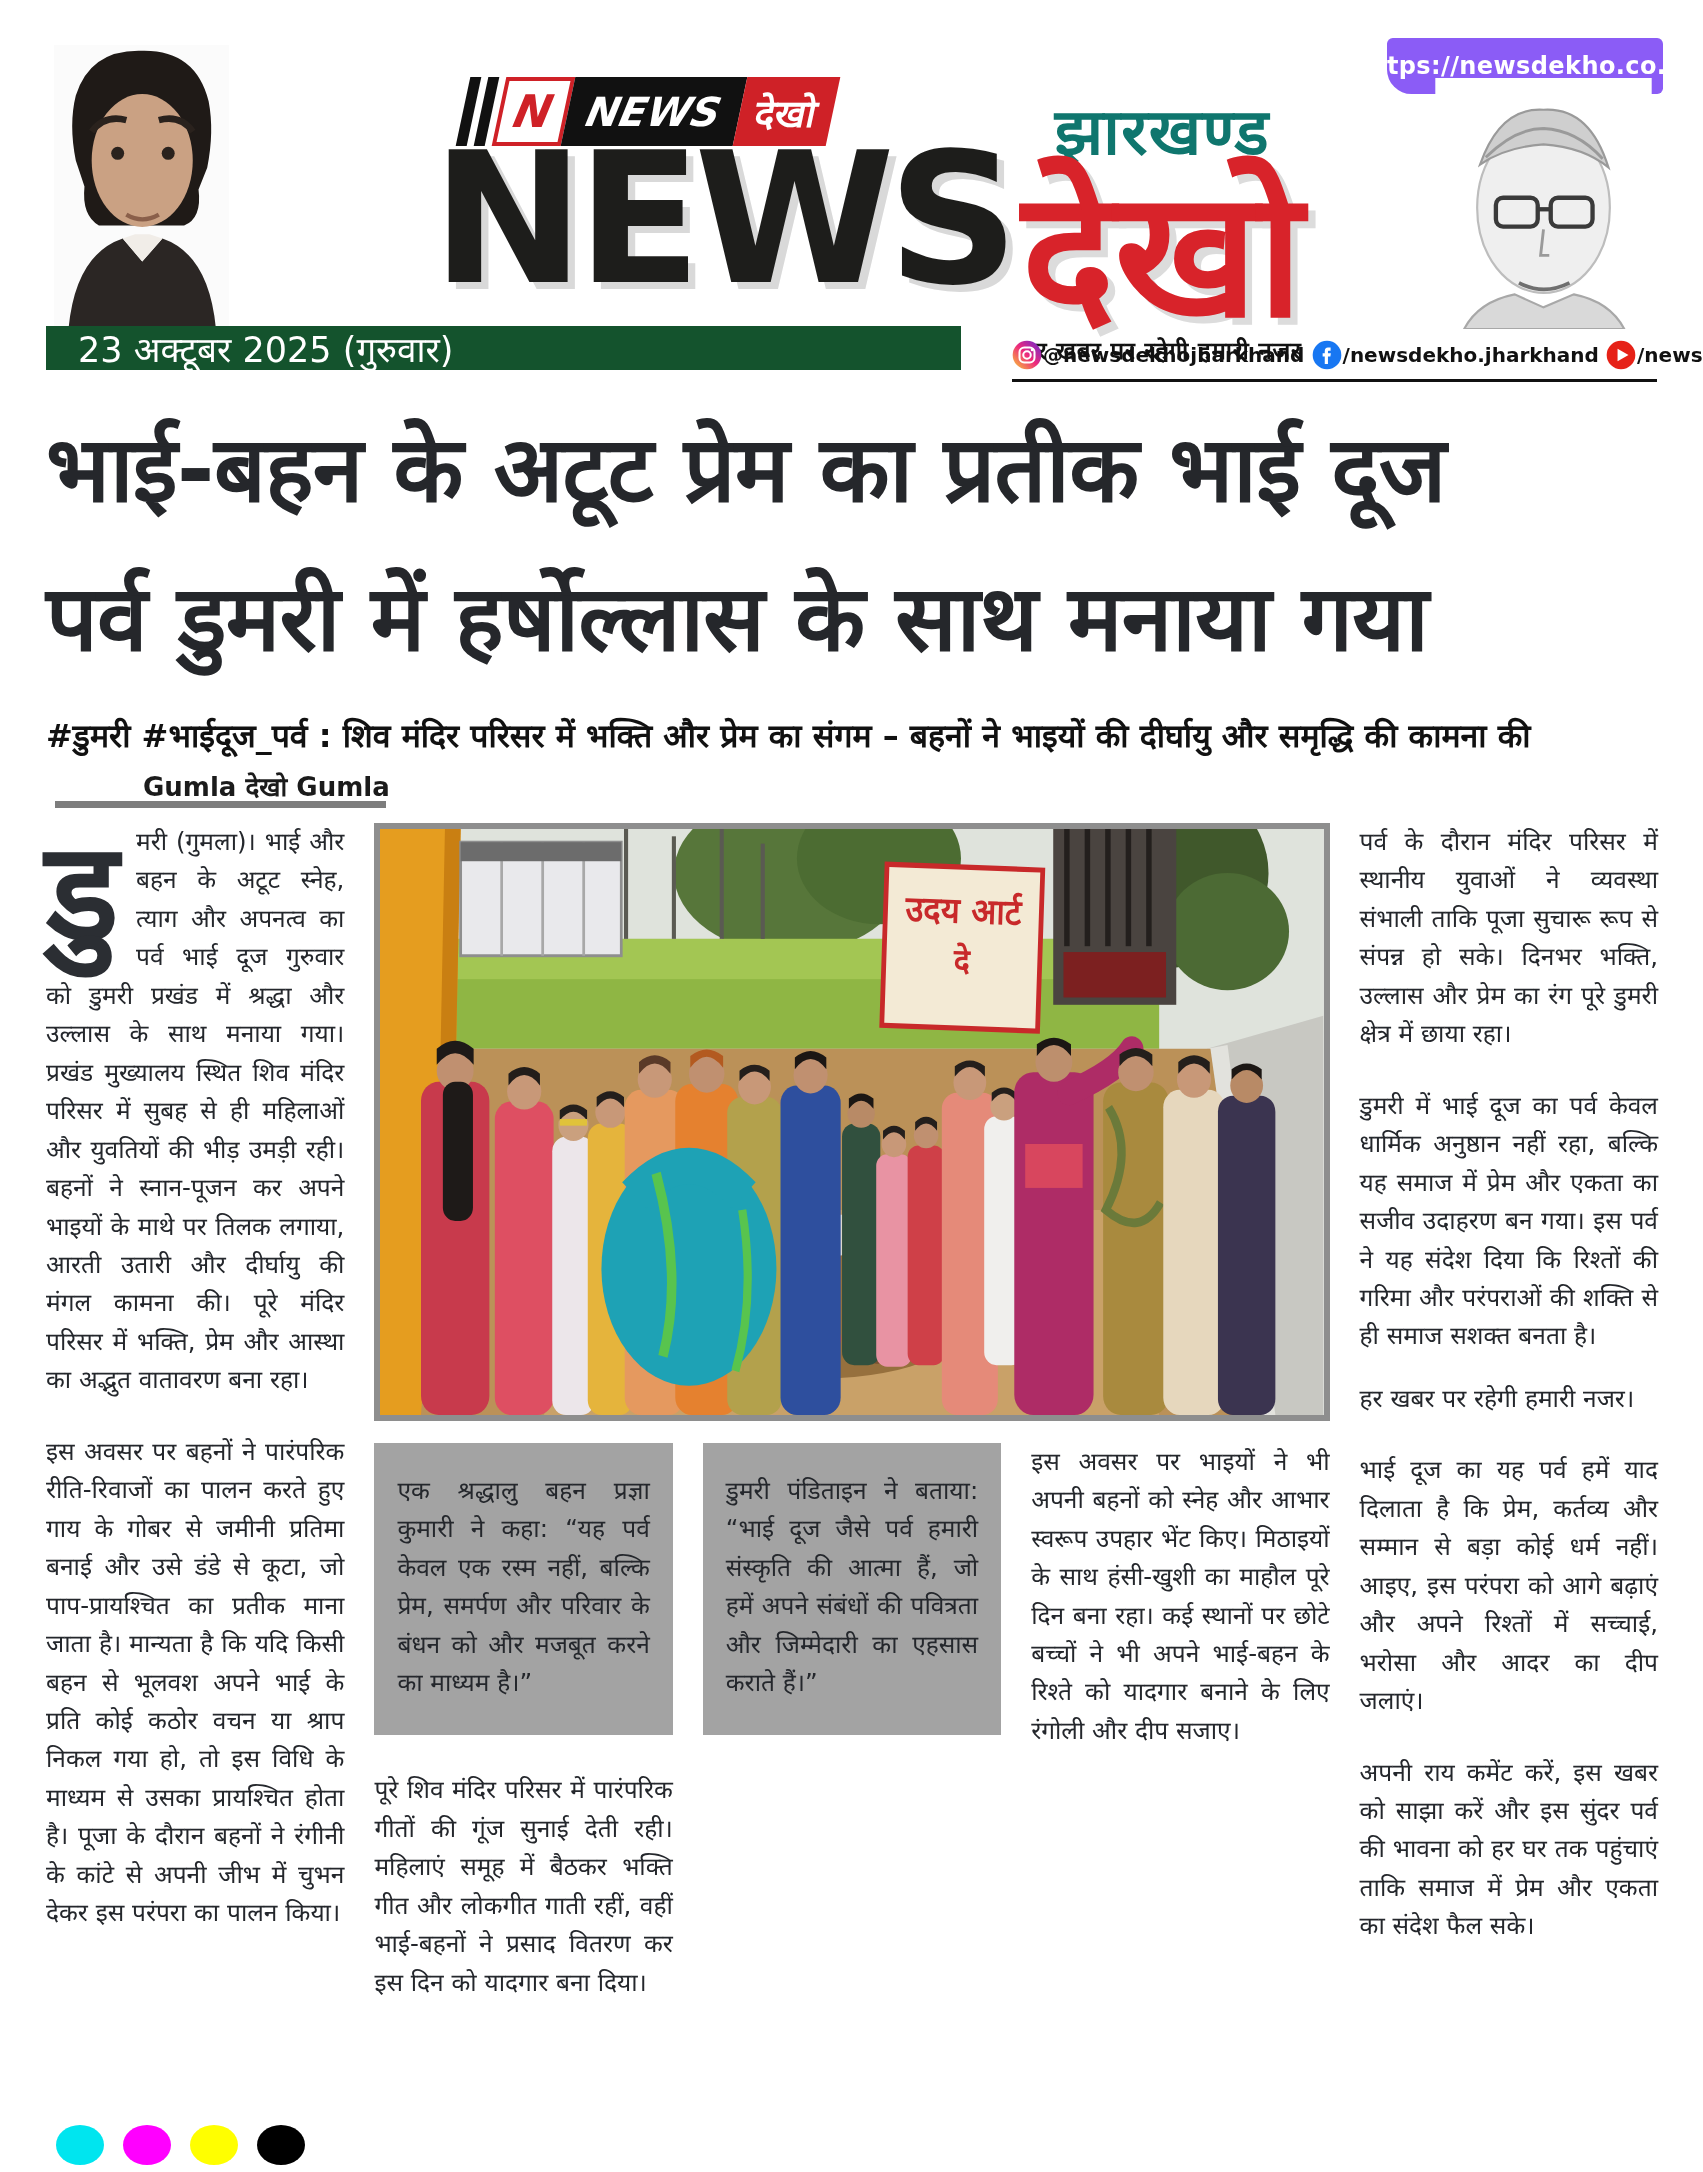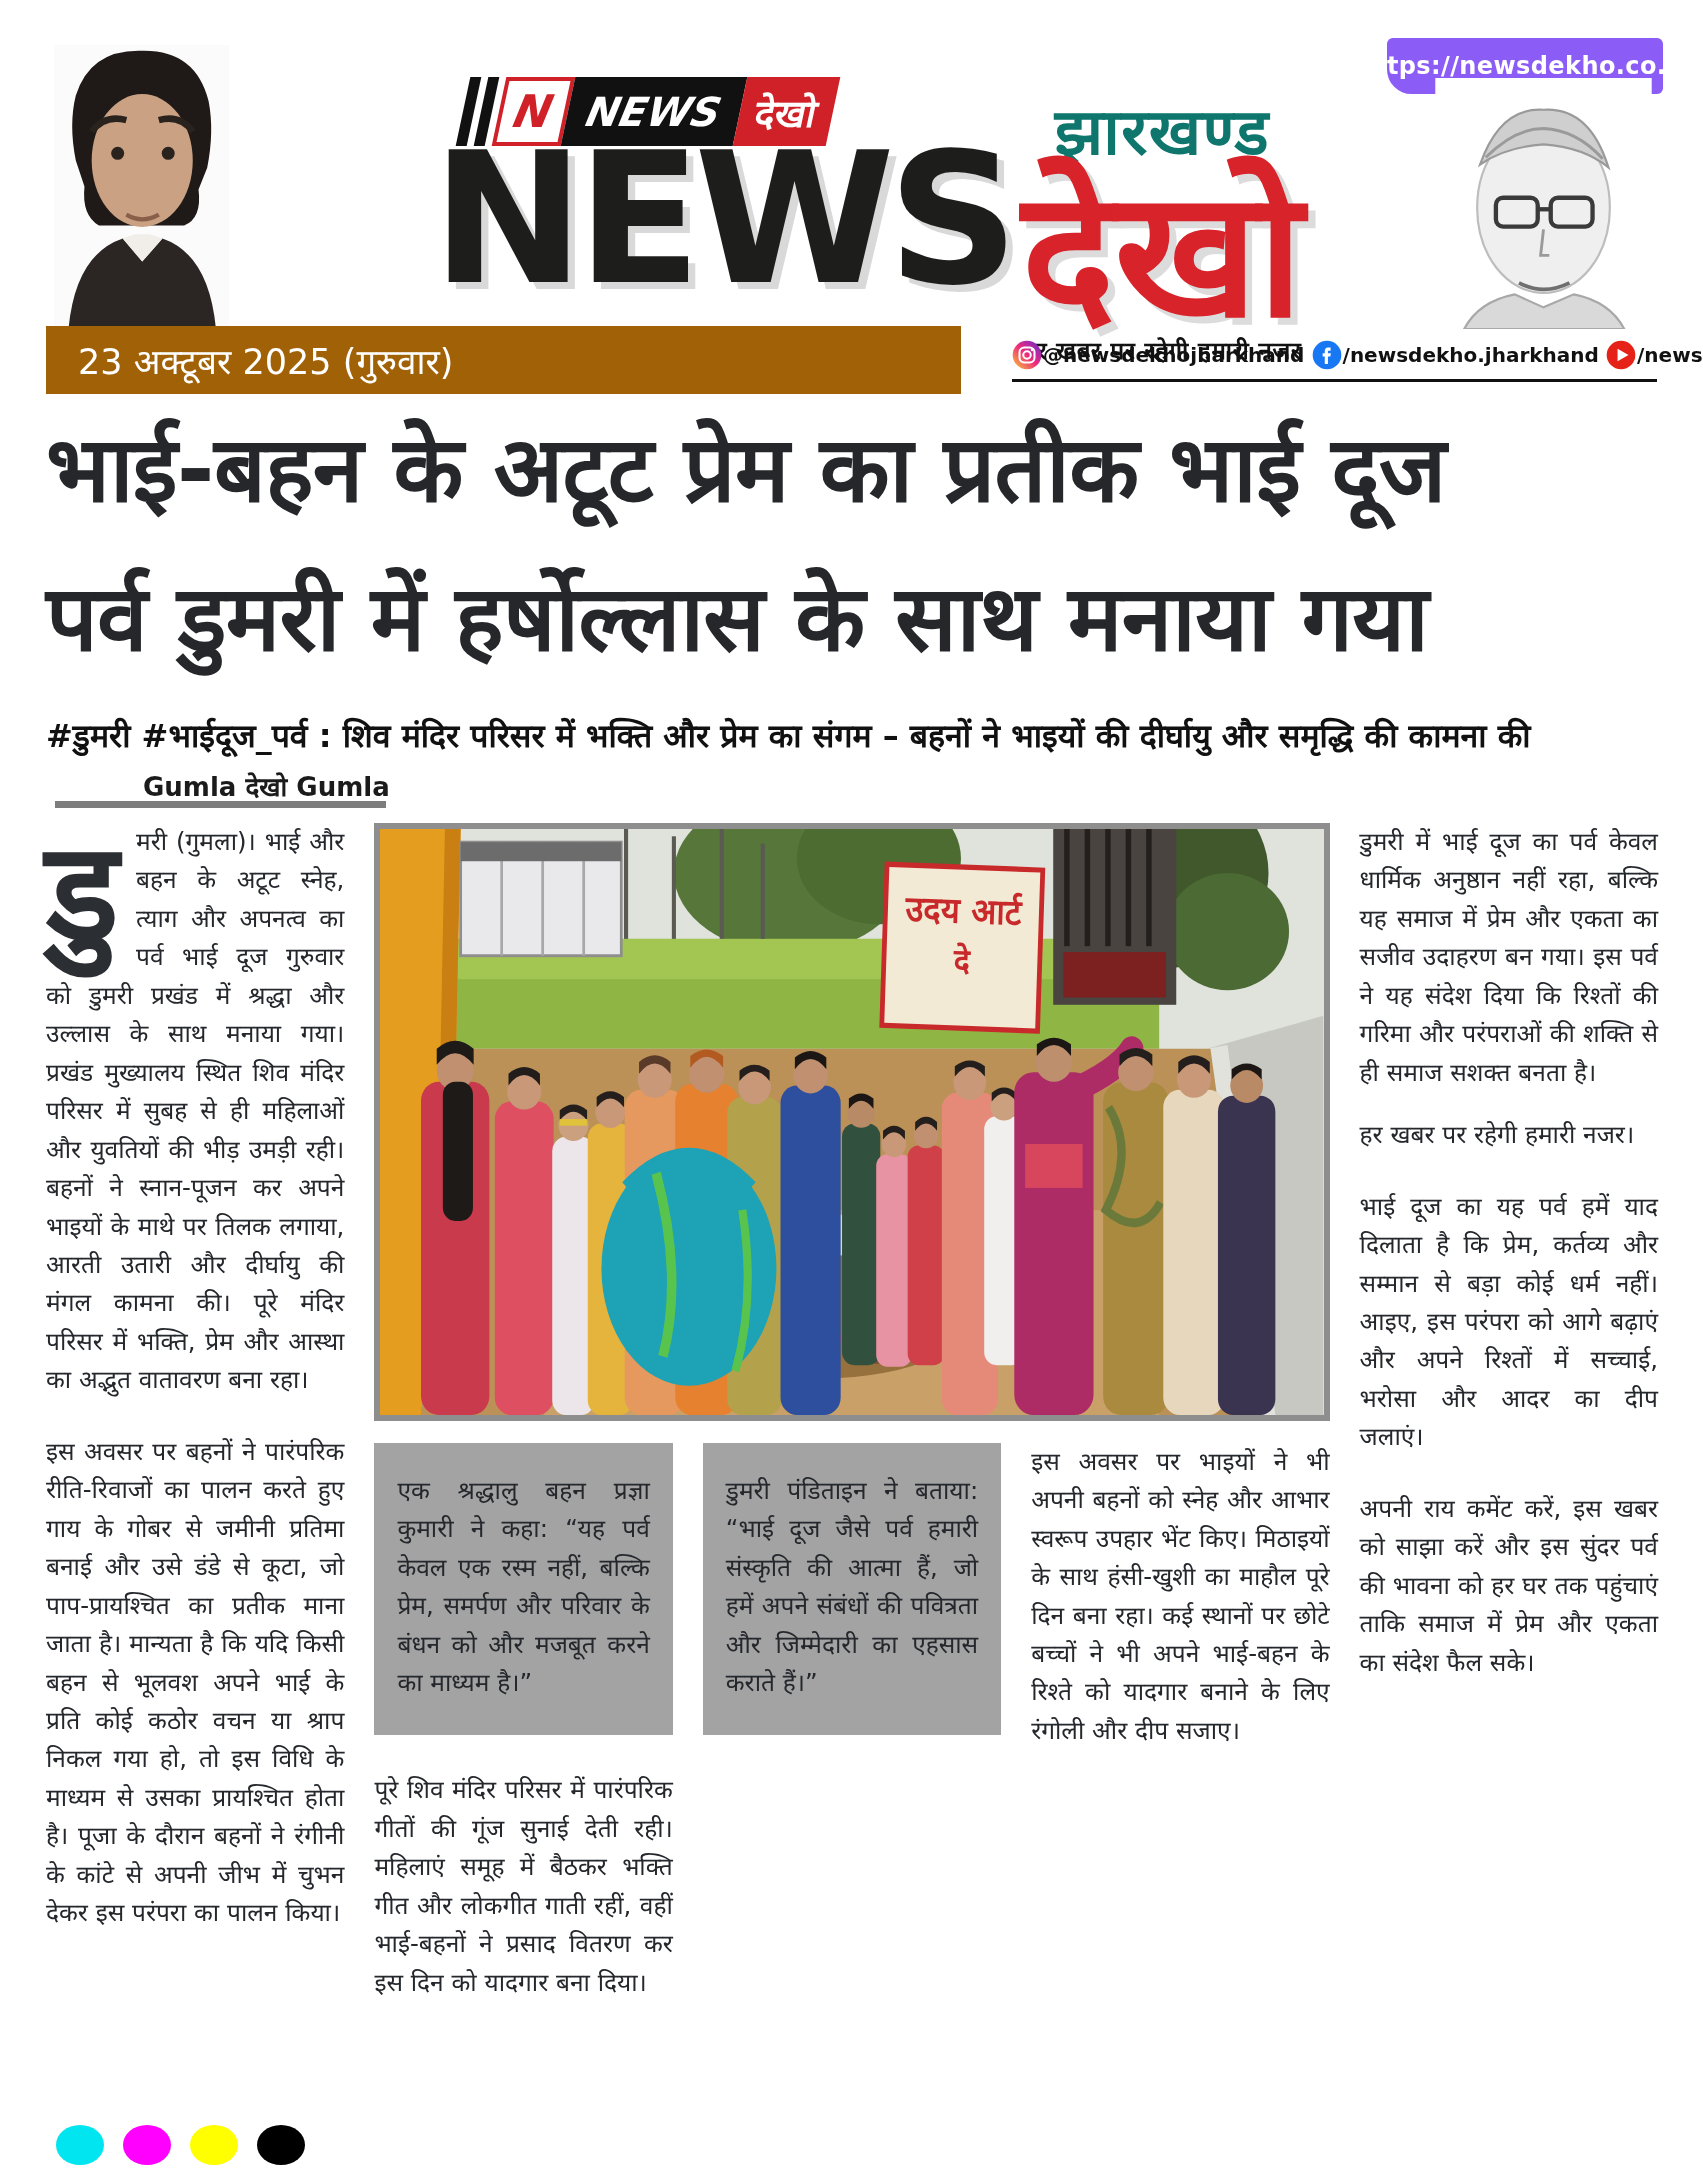--- a/index.html
+++ b/index.html
@@ -19,21 +19,21 @@
                        display:flex;align-items:center;padding:0 19px;}
   .logo-badge .dekhobox{background:#cf2127;color:#fff;font-size:38px;font-weight:800;
                         display:flex;align-items:center;padding:0 16px;}
   .logo-main{position:absolute;left:432px;top:128px;display:flex;align-items:flex-start;}
   .logo-news{font-size:182px;line-height:1.0;font-weight:900;letter-spacing:-7.2px;color:#1d1d1b;
              text-shadow:7.2px 7.2px 0 #d9d9d9;}
   .logo-right{margin-left:10px;display:flex;flex-direction:column;align-items:center;margin-top:-42px;}
   .logo-region{font-size:64px;font-weight:800;color:#0f766e;letter-spacing:1.4px;}
   .logo-dekho{font-size:175px;line-height:1.08;font-weight:800;color:#d8232a;text-shadow:7.2px 7.2px 0 #dcdcdc;margin-top:-13px;}
   .logo-tagline{font-size:24px;font-weight:800;color:#121212;letter-spacing:0.7px;margin-top:-16px;}
-  .date-bar{position:absolute;left:46px;top:326px;width:915px;height:68px;background:#a16207;color:#ffffff;
+  .date-bar{position:absolute;left:46px;top:326px;width:915px;height:44px;background:#14532d;color:#ffffff;
             font-size:35px;font-weight:500;display:flex;align-items:center;padding-left:32px;box-sizing:border-box;}
   .social-row{position:absolute;left:1012px;top:331px;width:645px;height:48px;display:flex;align-items:center;
               gap:7.2px;border-bottom:3.6px solid #111;font-size:20px;font-weight:800;color:#111;}
   .social-item{display:flex;align-items:center;gap:1px;white-space:nowrap;}
   .sicon{width:30px;height:30px;flex:0 0 auto;}
   
   .headline{position:absolute;left:46px;top:395px;width:1612px;font-size:91px;font-weight:800;
             line-height:149px;color:#25272b;letter-spacing:-0.7px;}
   .subheadline{position:absolute;left:46px;top:713px;width:1617px;font-size:32px;font-weight:700;color:#111;}
   .byline{position:absolute;left:143px;top:768px;font-size:26px;font-weight:700;color:#1b1b1b;}
@@ -295,20 +295,21 @@
         </g>
 
         <ellipse cx="452" cy="600" rx="128" ry="160" fill="#1ea2b5"></ellipse>
         <path d="M372 500 Q452 420 532 500" stroke="#1ea2b5" stroke-width="50" fill="none"></path>
         <path d="M404 470 q40 140 10 250" stroke="#58c44e" stroke-width="14" fill="none"></path>
         <path d="M530 520 q20 120 -10 220" stroke="#58c44e" stroke-width="12" fill="none"></path>
       </svg>
     </div>
 
     <div class="colE body-text">
+      <p>पर्व के दौरान मंदिर परिसर में स्थानीय युवाओं ने व्यवस्था संभाली ताकि पूजा सुचारू रूप से संपन्न हो सके। दिनभर भक्ति, उल्लास और प्रेम का रंग पूरे डुमरी क्षेत्र में छाया रहा।</p>
       <p style="margin-bottom:24px">डुमरी में भाई दूज का पर्व केवल धार्मिक अनुष्ठान नहीं रहा, बल्कि यह समाज में प्रेम और एकता का सजीव उदाहरण बन गया। इस पर्व ने यह संदेश दिया कि रिश्तों की गरिमा और परंपराओं की शक्ति से ही समाज सशक्त बनता है।</p>
       <p>हर खबर पर रहेगी हमारी नजर।</p>
       <p>भाई दूज का यह पर्व हमें याद दिलाता है कि प्रेम, कर्तव्य और सम्मान से बड़ा कोई धर्म नहीं। आइए, इस परंपरा को आगे बढ़ाएं और अपने रिश्तों में सच्चाई, भरोसा और आदर का दीप जलाएं।</p>
       <p>अपनी राय कमेंट करें, इस खबर को साझा करें और इस सुंदर पर्व की भावना को हर घर तक पहुंचाएं ताकि समाज में प्रेम और एकता का संदेश फैल सके।</p>
     </div>
 
     <div class="colB body-text">
       <div class="quote-box">एक श्रद्धालु बहन प्रज्ञा कुमारी ने कहा: “यह पर्व केवल एक रस्म नहीं, बल्कि प्रेम, समर्पण और परिवार के बंधन को और मजबूत करने का माध्यम है।”</div>
       <p>पूरे शिव मंदिर परिसर में पारंपरिक गीतों की गूंज सुनाई देती रही। महिलाएं समूह में बैठकर भक्ति गीत और लोकगीत गाती रहीं, वहीं भाई-बहनों ने प्रसाद वितरण कर इस दिन को यादगार बना दिया।</p>
     </div>

